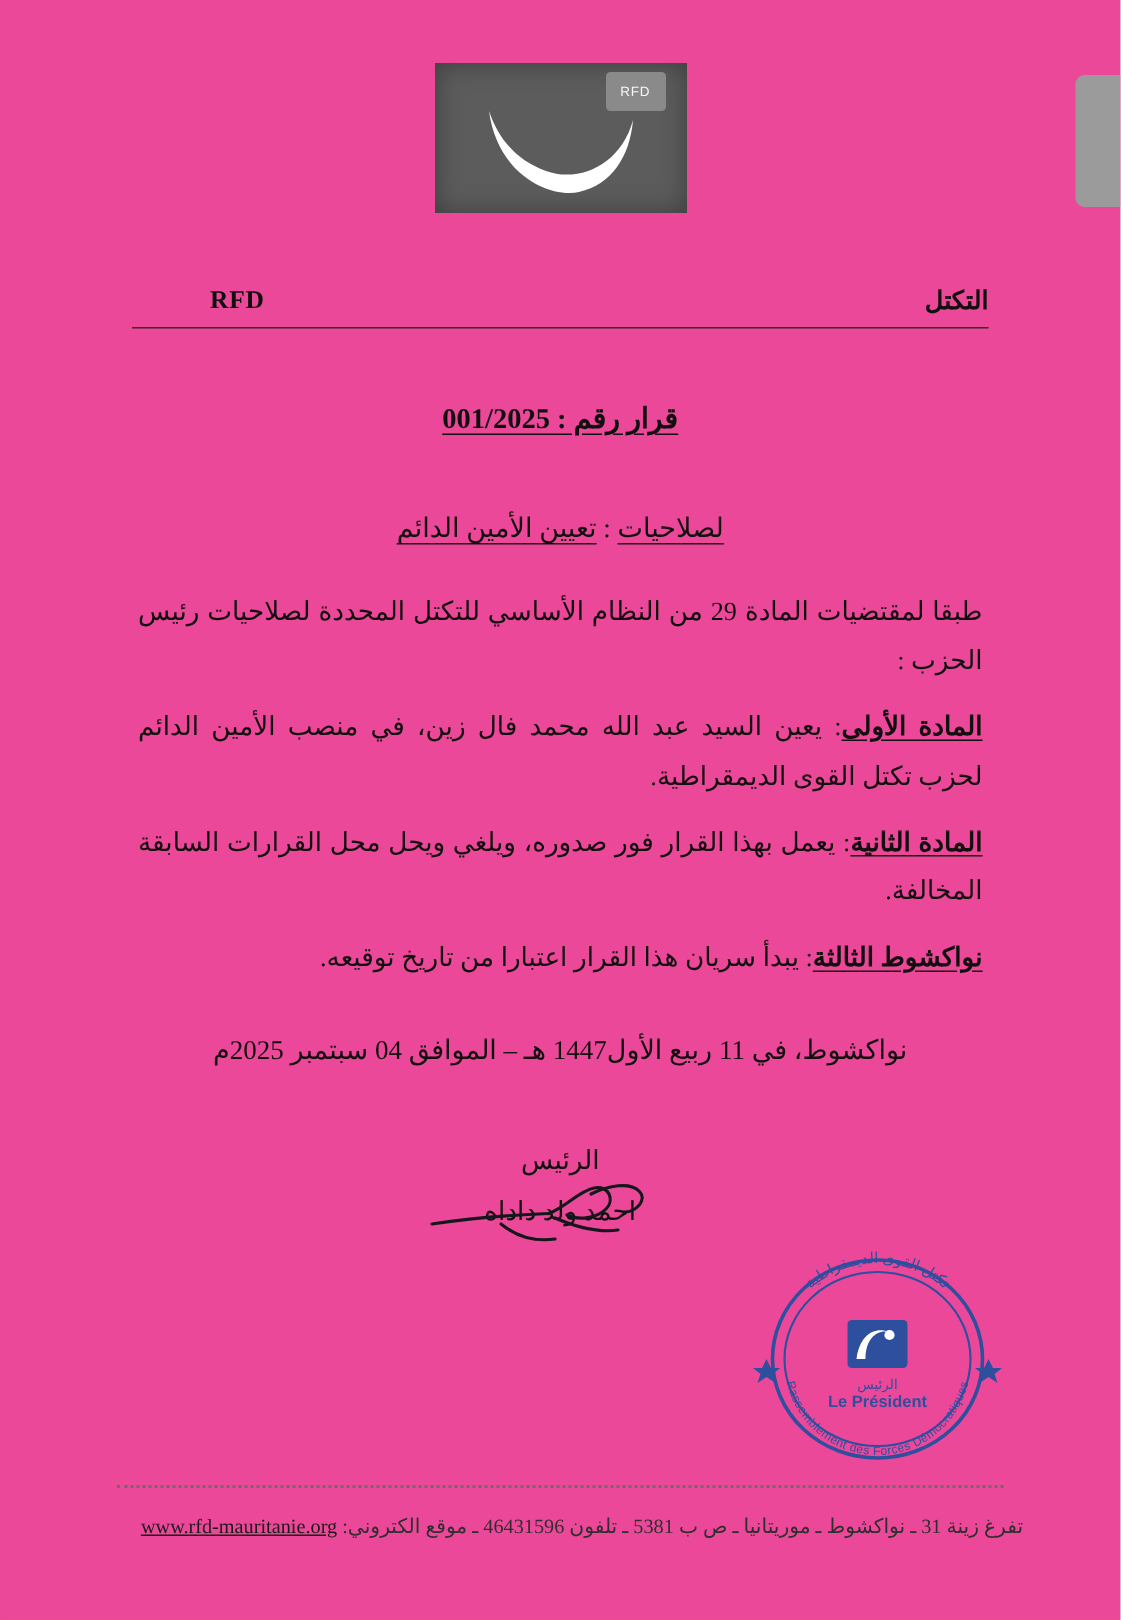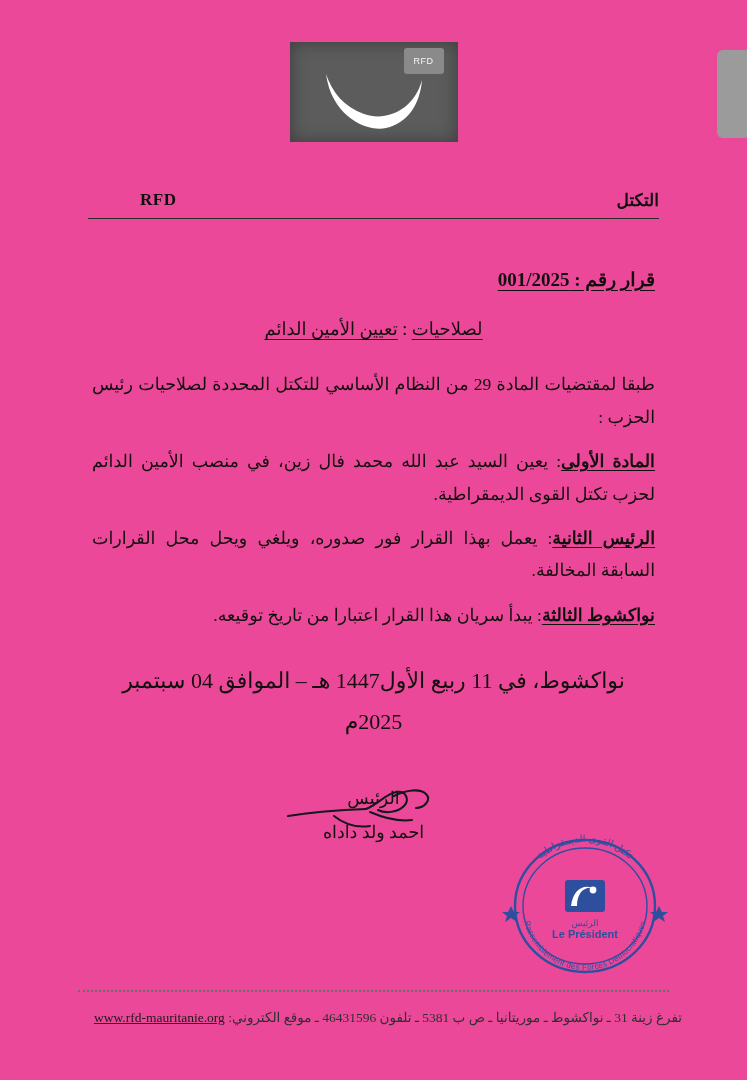--- a/index.html
+++ b/index.html
@@ -114,26 +114,26 @@
   .doc-body {
     position: absolute;
     top: 262px;
     left: 92px;
     right: 92px;
     text-align: right;
     font-size: 17.5px;
     line-height: 1.85;
   }
   .decision-no {
-    text-align: right;
+    text-align: center;
     font-size: 19px;
     font-weight: bold;
     text-decoration: underline;
     text-underline-offset: 4px;
-    margin-bottom: 16px;
+    margin-bottom: 39px;
     letter-spacing: .3px;
   }
   .subject {
     text-align: center;
     font-size: 18px;
     margin-bottom: 22px;
   }
   .subject .u { text-decoration: underline; text-underline-offset: 4px; font-weight: normal; }
 
   p.para {
@@ -143,21 +143,21 @@
   }
   .art {
     font-weight: bold;
     text-decoration: underline;
     text-underline-offset: 3px;
   }
 
   .place-date {
     margin-top: 30px;
     text-align: center;
-    font-size: 22px;
+    font-size: 18px;
   }
 
   .sign-block {
     margin-top: 40px;
     text-align: center;
     line-height: 1.9;
   }
   .sign-title { font-size: 17.5px; }
   .sign-name { font-size: 17.5px; }
 
@@ -249,21 +249,21 @@
       <span class="u">لصلاحيات</span><span> : </span><span class="u">تعيين الأمين الدائم</span>
     </div>
 
     <p class="para">طبقا لمقتضيات المادة 29 من النظام الأساسي للتكتل المحددة لصلاحيات رئيس الحزب :</p>
 
     <p class="para">
       <span class="art">المادة الأولى</span><span>: يعين السيد عبد الله محمد فال زين، في منصب الأمين الدائم لحزب تكتل القوى الديمقراطية.</span>
     </p>
 
     <p class="para">
-      <span class="art">الرئيس الثانية</span><span>: يعمل بهذا القرار فور صدوره، ويلغي ويحل محل القرارات السابقة المخالفة.</span>
+      <span class="art">المادة الثانية</span><span>: يعمل بهذا القرار فور صدوره، ويلغي ويحل محل القرارات السابقة المخالفة.</span>
     </p>
 
     <p class="para">
       <span class="art">نواكشوط الثالثة</span><span>: يبدأ سريان هذا القرار اعتبارا من تاريخ توقيعه.</span>
     </p>
 
     <div class="place-date">نواكشوط، في 11 ربيع الأول1447 هـ  –  الموافق 04 سبتمبر 2025م</div>
 
     <div class="sign-block">
       <div class="sign-title">الرئيس</div>

